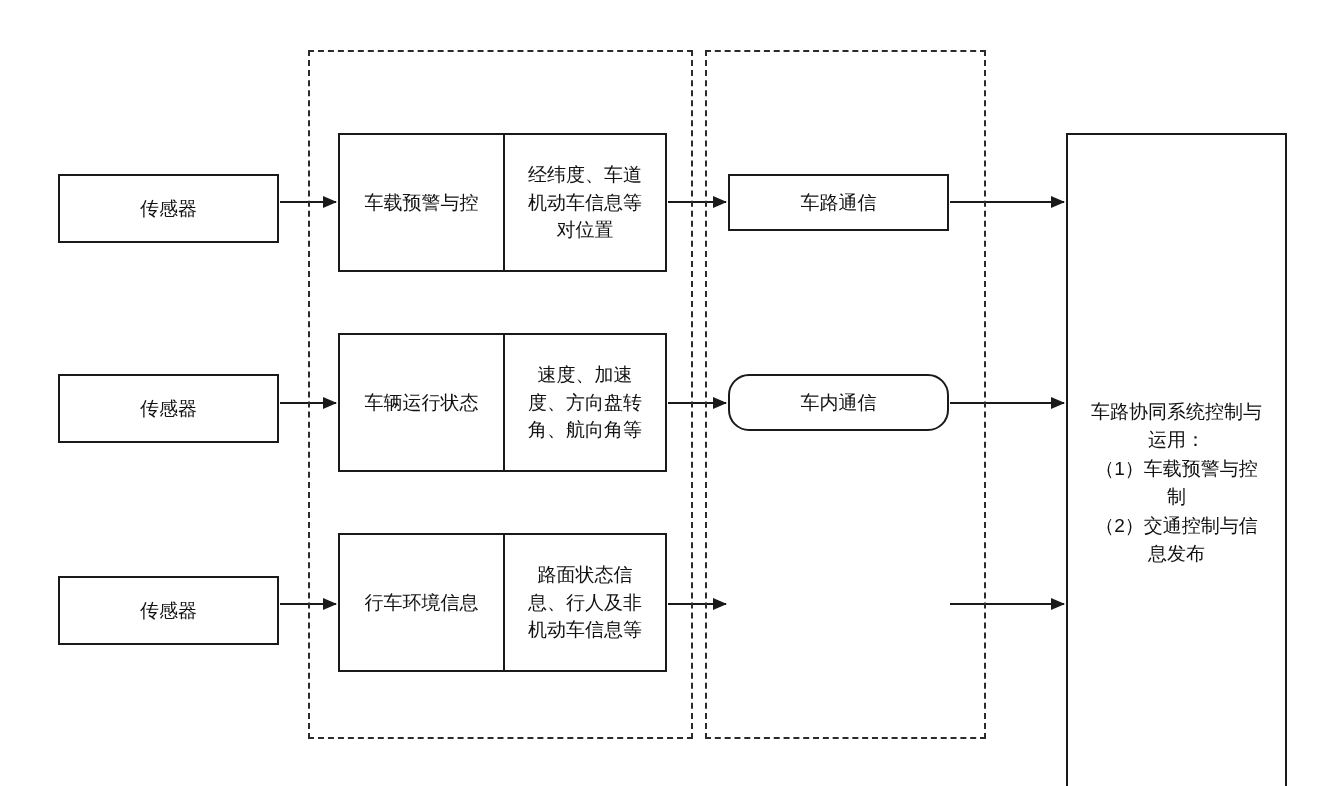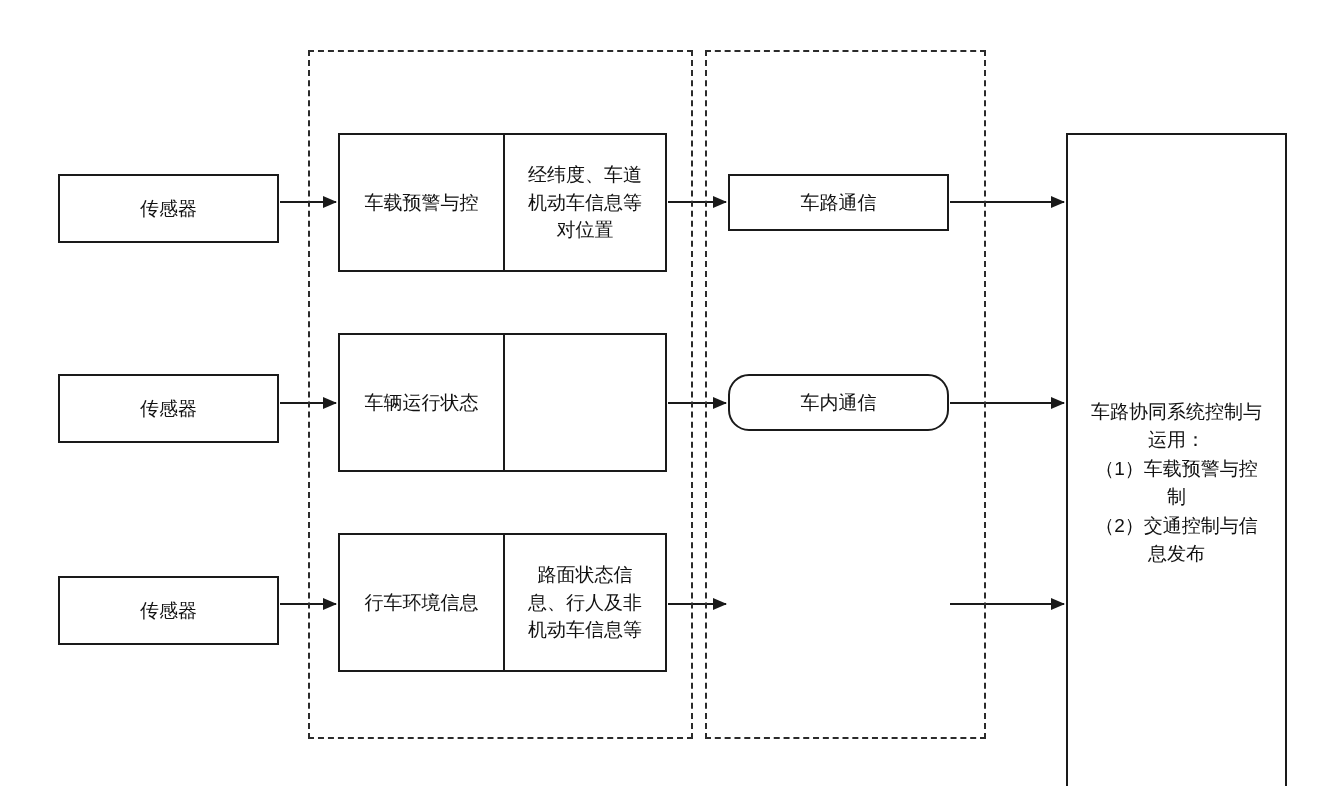--- a/index.html
+++ b/index.html
@@ -120,20 +120,23 @@
   </div>
 
   <div class="node info-box row-1">
     <div class="cell cell-title">车载预警与控</div>
     <div class="cell cell-detail">经纬度、车道
 机动车信息等
 对位置</div>
   </div>
   <div class="node info-box row-2">
     <div class="cell cell-title">车辆运行状态</div>
+    <div class="cell cell-detail">速度、加速
+度、方向盘转
+角、航向角等</div>
   </div>
   <div class="node info-box row-3">
     <div class="cell cell-title">行车环境信息</div>
     <div class="cell cell-detail">路面状态信
 息、行人及非
 机动车信息等</div>
   </div>
 
   <div class="node comm-box row-1">
     <span>车路通信</span>

